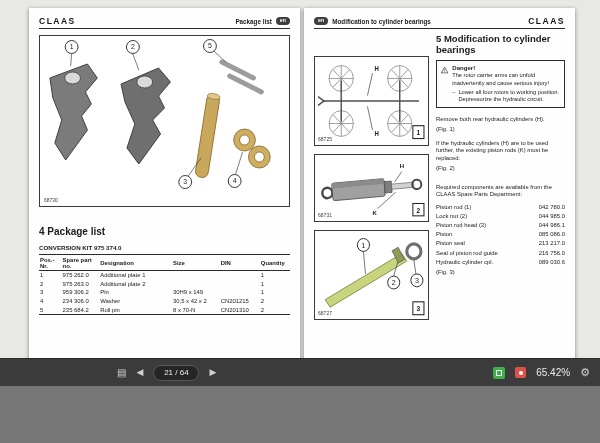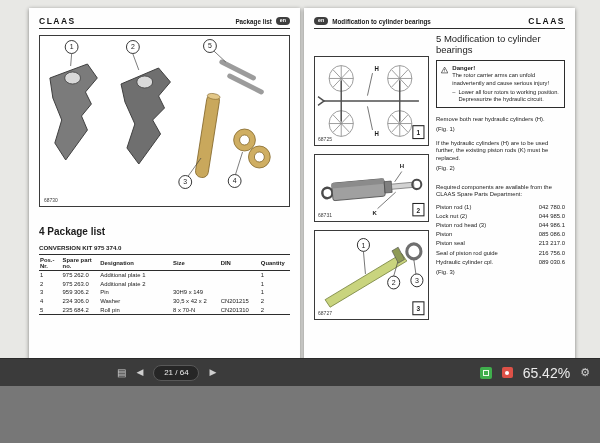--- a/index.html
+++ b/index.html
@@ -43,21 +43,21 @@
   .pg-footer{position:absolute;left:10px;right:10px;bottom:6px;display:flex;
              justify-content:space-between;font-size:5.6px;color:#222}
 
   
   .rp-body{display:flex;gap:7px;margin-top:5px}
   .fig-col{width:115px;flex:none;padding-top:22px}
   .txt-col{flex:1;min-width:0}
   .fig1{height:90px}
   .fig2{height:68px;margin-top:8px}
   .fig3{height:90px;margin-top:8px}
-  .sec-heading-rp{font-size:9.5px;font-weight:normal;line-height:1.12}
+  .sec-heading-rp{font-size:9.5px;font-weight:bold;line-height:1.12}
   .danger-box{border:1px solid #2c2c2c;margin-top:5px;padding:3px 4px;display:flex;gap:4px}
   .danger-title{font-weight:bold;font-size:6.1px}
   .danger-text{font-size:5.7px;line-height:1.3;margin-top:1px}
   .danger-bullet{display:flex;gap:3px;font-size:5.7px;line-height:1.3;margin-top:2px}
   .para{font-size:5.9px;line-height:1.3;margin-top:8px}
   .fig-line{font-size:5.9px;margin-top:2px}
   .parts-intro{font-size:5.9px;line-height:1.3;margin-top:13px}
   .plist{margin-top:4px}
   .plist-row{display:flex;justify-content:space-between;font-size:5.9px;line-height:1.55}
   .pnum{white-space:nowrap}
@@ -71,21 +71,21 @@
   .tb-btn{background:none;border:none;color:#cfcfcf;font-size:9px;cursor:pointer;
           padding:2px 3px;font-family:inherit;line-height:1}
   .page-box{background:#262626;border:1px solid #585858;color:#ededed;font-size:8px;
             padding:2.5px 8px;border-radius:8px;min-width:46px;text-align:center}
   .tb-right{margin-left:auto;display:flex;align-items:center;gap:10px}
   .icon-green{width:12px;height:12px;background:#3fae4c;border-radius:2px;position:relative;cursor:pointer}
   .icon-green::after{content:"";position:absolute;inset:3px;border:1px solid #eafbe9}
   .icon-red{width:11px;height:11px;background:#dd5147;border-radius:2px;position:relative;cursor:pointer}
   .icon-red::after{content:"";position:absolute;left:3.5px;top:3.5px;width:4px;height:4px;
                    background:#fff;border-radius:50%}
-  .zoom-label{font-size:14px;color:#ececec}
+  .zoom-label{font-size:10px;color:#ececec}
   .gear{font-size:11px}
 </style>
 </head>
 <body>
 
 <div class="screen">
 
   <div class="page page--left">
     <div class="pg-header">
       <span class="brand">CLAAS</span>

